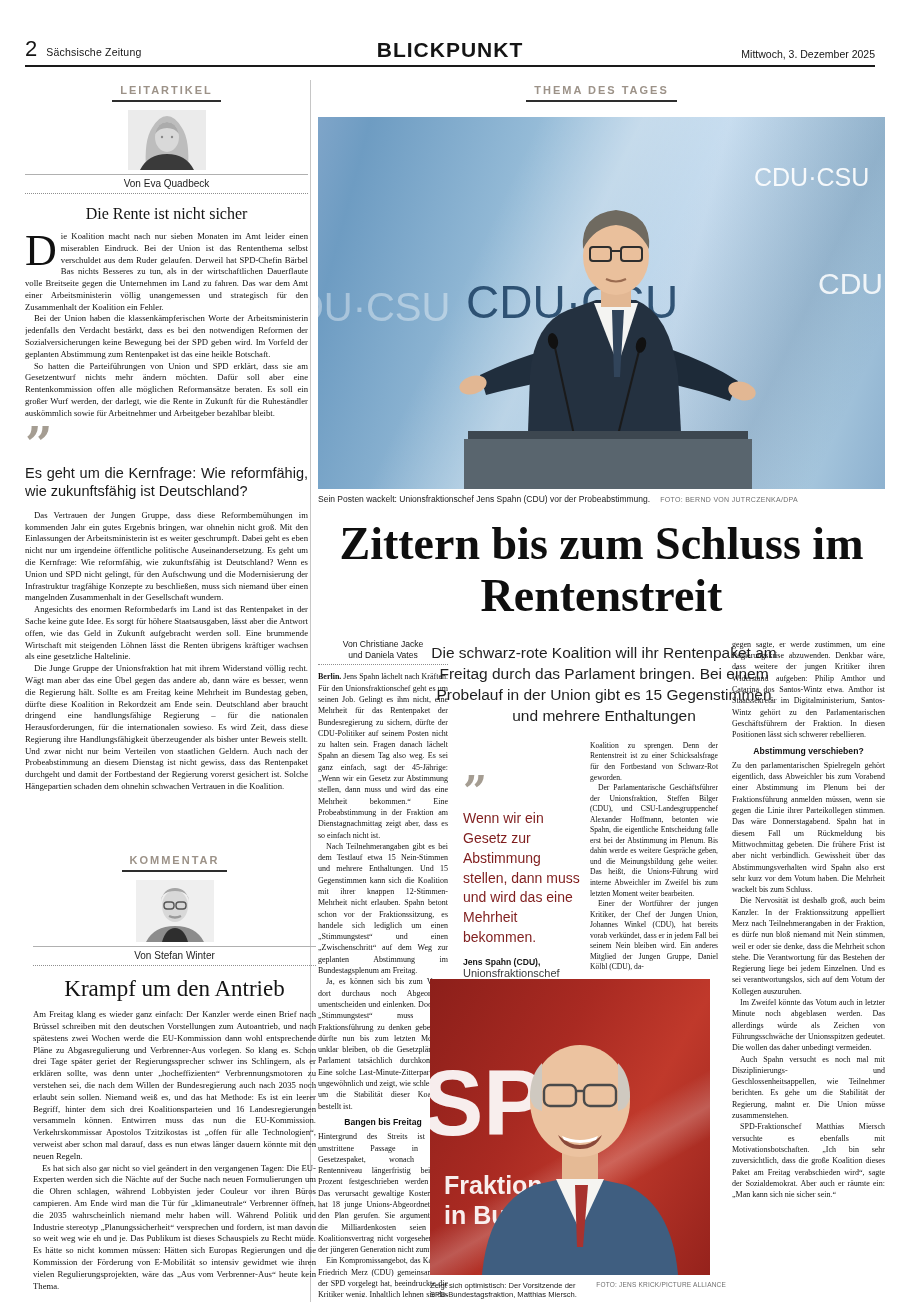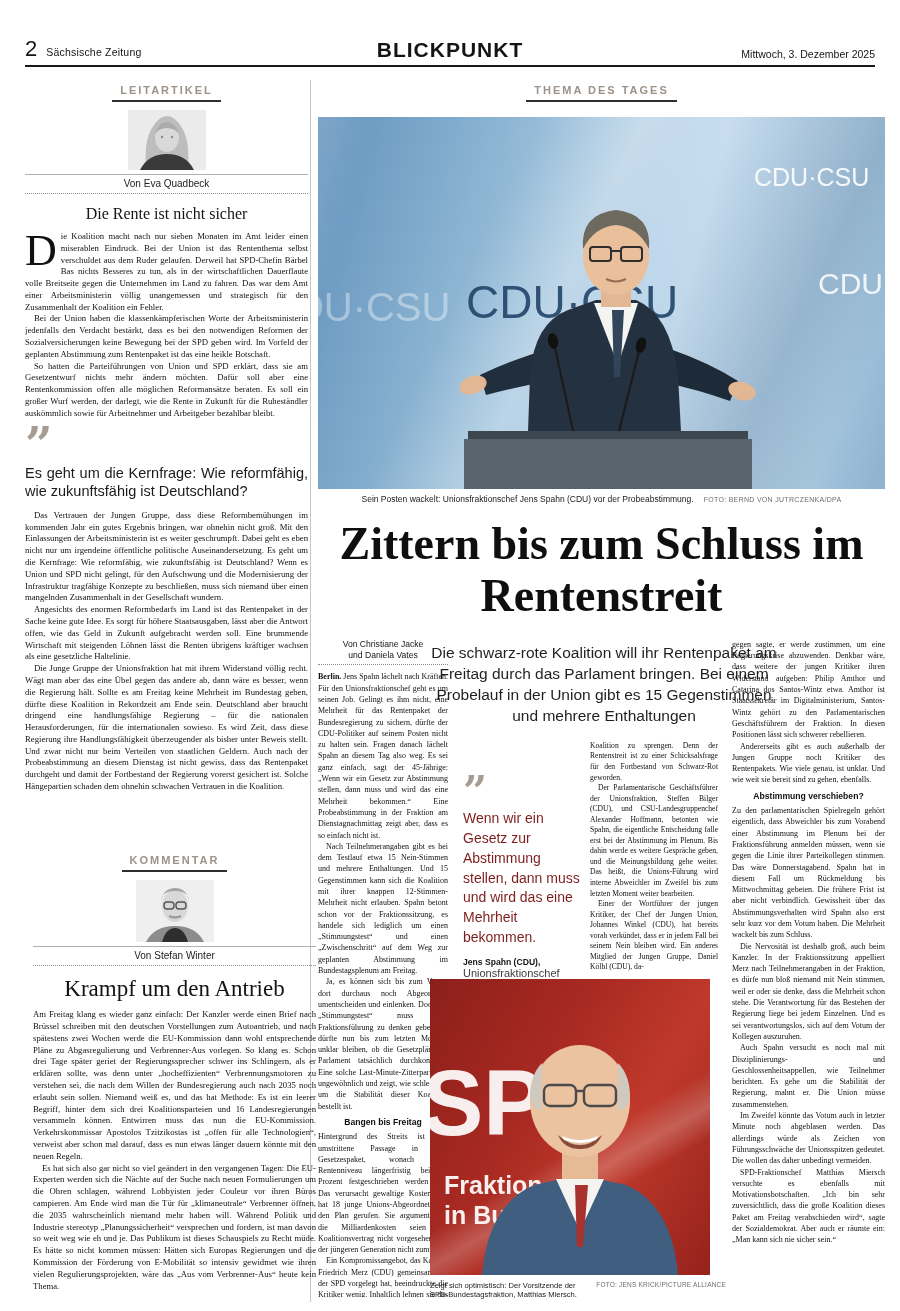--- a/index.html
+++ b/index.html
@@ -48,21 +48,21 @@
   .photo1 { position:relative; margin-top:15px; height:372px; overflow:hidden;
             background:linear-gradient(105deg,#54779b 0%,#7fa5c9 0%,#6e9cc2 8%,#96bcd8 34%,#c9def0 62%,#a6c6dd 88%,#8db1cf 100%); }
   .photo1 .stripe { position:absolute; inset:0;
             background:linear-gradient(115deg,rgba(255,255,255,0) 30%,rgba(255,255,255,.28) 44%,rgba(255,255,255,0) 55%,rgba(30,70,110,.18) 78%,rgba(30,70,110,0) 90%); }
   .bt { position:absolute; font-family:"Liberation Sans",sans-serif; font-weight:400; white-space:nowrap; }
   .bt1 { left:436px; top:46px; font-size:25px; color:rgba(255,255,255,.9); }
   .bt2 { left:148px; top:158px; font-size:46px; color:#24486b; opacity:.92; }
   .bt3 { left:500px; top:150px; font-size:30px; color:rgba(255,255,255,.85); }
   .bt4 { left:-52px; top:168px; font-size:40px; color:rgba(255,255,255,.38); }
   .photo1 svg, .photo2 svg { position:absolute; inset:0; }
-  .caption1 { display:flex; justify-content:center; align-items:baseline; gap:10px; margin-top:5px;
+  .caption1 { display:flex; justify-content:flex-start; align-items:baseline; gap:10px; margin-top:5px;
               font-family:"Liberation Sans",sans-serif; }
   .cap { font-size:8.5px; color:#1a1a1a; }
   .credit { font-size:7px; color:#6e6e6e; letter-spacing:.3px; white-space:nowrap; }
   .headline-main { width:530px; margin:14px auto 0; font-size:46px; font-weight:700; line-height:1.14; text-align:center; color:#0f0f0f; }
 
   .article { position:relative; margin-top:16px; height:660px; }
   .subhead-main { position:absolute; left:104px; top:3px; width:364px; text-align:center;
                   font-family:"Liberation Sans",sans-serif; font-size:15.5px; line-height:1.36; color:#1f1f1f; }
   .acol { position:absolute; font-size:8px; line-height:11.3px; text-align:justify; hyphens:auto; color:#101010; }
   .acol p { margin:0; }
@@ -258,23 +258,22 @@
           <path d="M132 157 Q150 165 168 157 L166 161 Q150 167 134 161 Z" fill="#fff"></path>
         </svg>
       </div>
       <div class="caption2">
         <span class="cap2">Zeigt sich optimistisch: Der Vorsitzende der SPD-Bundestagsfraktion, Matthias Miersch.</span>
         <span class="credit2">FOTO: JENS KRICK/PICTURE ALLIANCE</span>
       </div>
 
       <div class="acol acol4">
         <p>gegen sagte, er werde zustimmen, um eine Regierungskrise abzuwenden. Denkbar wäre, dass weitere der jungen Kritiker ihren Widerstand aufgeben: Philip Amthor und Catarina dos Santos-Wintz etwa. Amthor ist Staatssekretär im Digitalministerium, Santos-Wintz gehört zu den Parlamentarischen Geschäftsführern der Fraktion. In diesen Positionen lässt sich schwerer rebellieren.</p>
-        <p>Andererseits gibt es auch außerhalb der Jungen Gruppe noch Kritiker des Rentenpakets. Wie viele genau, ist unklar. Und wie weit sie bereit sind zu gehen, ebenfalls.</p>
         <div class="asub">Abstimmung verschieben?</div>
         <p>Zu den parlamentarischen Spielregeln gehört eigentlich, dass Abweichler bis zum Vorabend einer Abstimmung im Plenum bei der Fraktionsführung anmelden müssen, wenn sie gegen die Linie ihrer Parteikollegen stimmen. Das wäre Donnerstagabend. Spahn hat in diesem Fall um Rückmeldung bis Mittwochmittag gebeten. Die frühere Frist ist aber nicht verbindlich. Gewissheit über das Abstimmungsverhalten wird Spahn also erst sehr kurz vor dem Votum haben. Die Mehrheit wackelt bis zum Schluss.</p>
         <p>Die Nervosität ist deshalb groß, auch beim Kanzler. In der Fraktionssitzung appelliert Merz nach Teilnehmerangaben in der Fraktion, es dürfe nun bloß niemand mit Nein stimmen, weil er oder sie denke, dass die Mehrheit schon stehe. Die Verantwortung für das Bestehen der Regierung liege bei jedem Einzelnen. Und es sei verantwortungslos, sich auf dem Votum der Kollegen auszuruhen.</p>
+        <p>Im Zweifel könnte das Votum auch in letzter Minute noch abgeblasen werden. Das allerdings würde als Zeichen von Führungsschwäche der Unionsspitzen gedeutet. Die wollen das daher unbedingt vermeiden.</p>
         <p>Auch Spahn versucht es noch mal mit Disziplinierungs- und Geschlossenheitsappellen, wie Teilnehmer berichten. Es gehe um die Stabilität der Regierung, mahnt er. Die Union müsse zusammenstehen.</p>
-        <p>Im Zweifel könnte das Votum auch in letzter Minute noch abgeblasen werden. Das allerdings würde als Zeichen von Führungsschwäche der Unionsspitzen gedeutet. Die wollen das daher unbedingt vermeiden.</p>
         <p>SPD-Fraktionschef Matthias Miersch versuchte es ebenfalls mit Motivationsbotschaften. „Ich bin sehr zuversichtlich, dass die große Koalition dieses Paket am Freitag verabschieden wird“, sagte der Sozialdemokrat. Aber auch er räumte ein: „Man kann sich nie sicher sein.“</p>
       </div>
     </div>
   </div>
 </div>
 
 </body></html>

